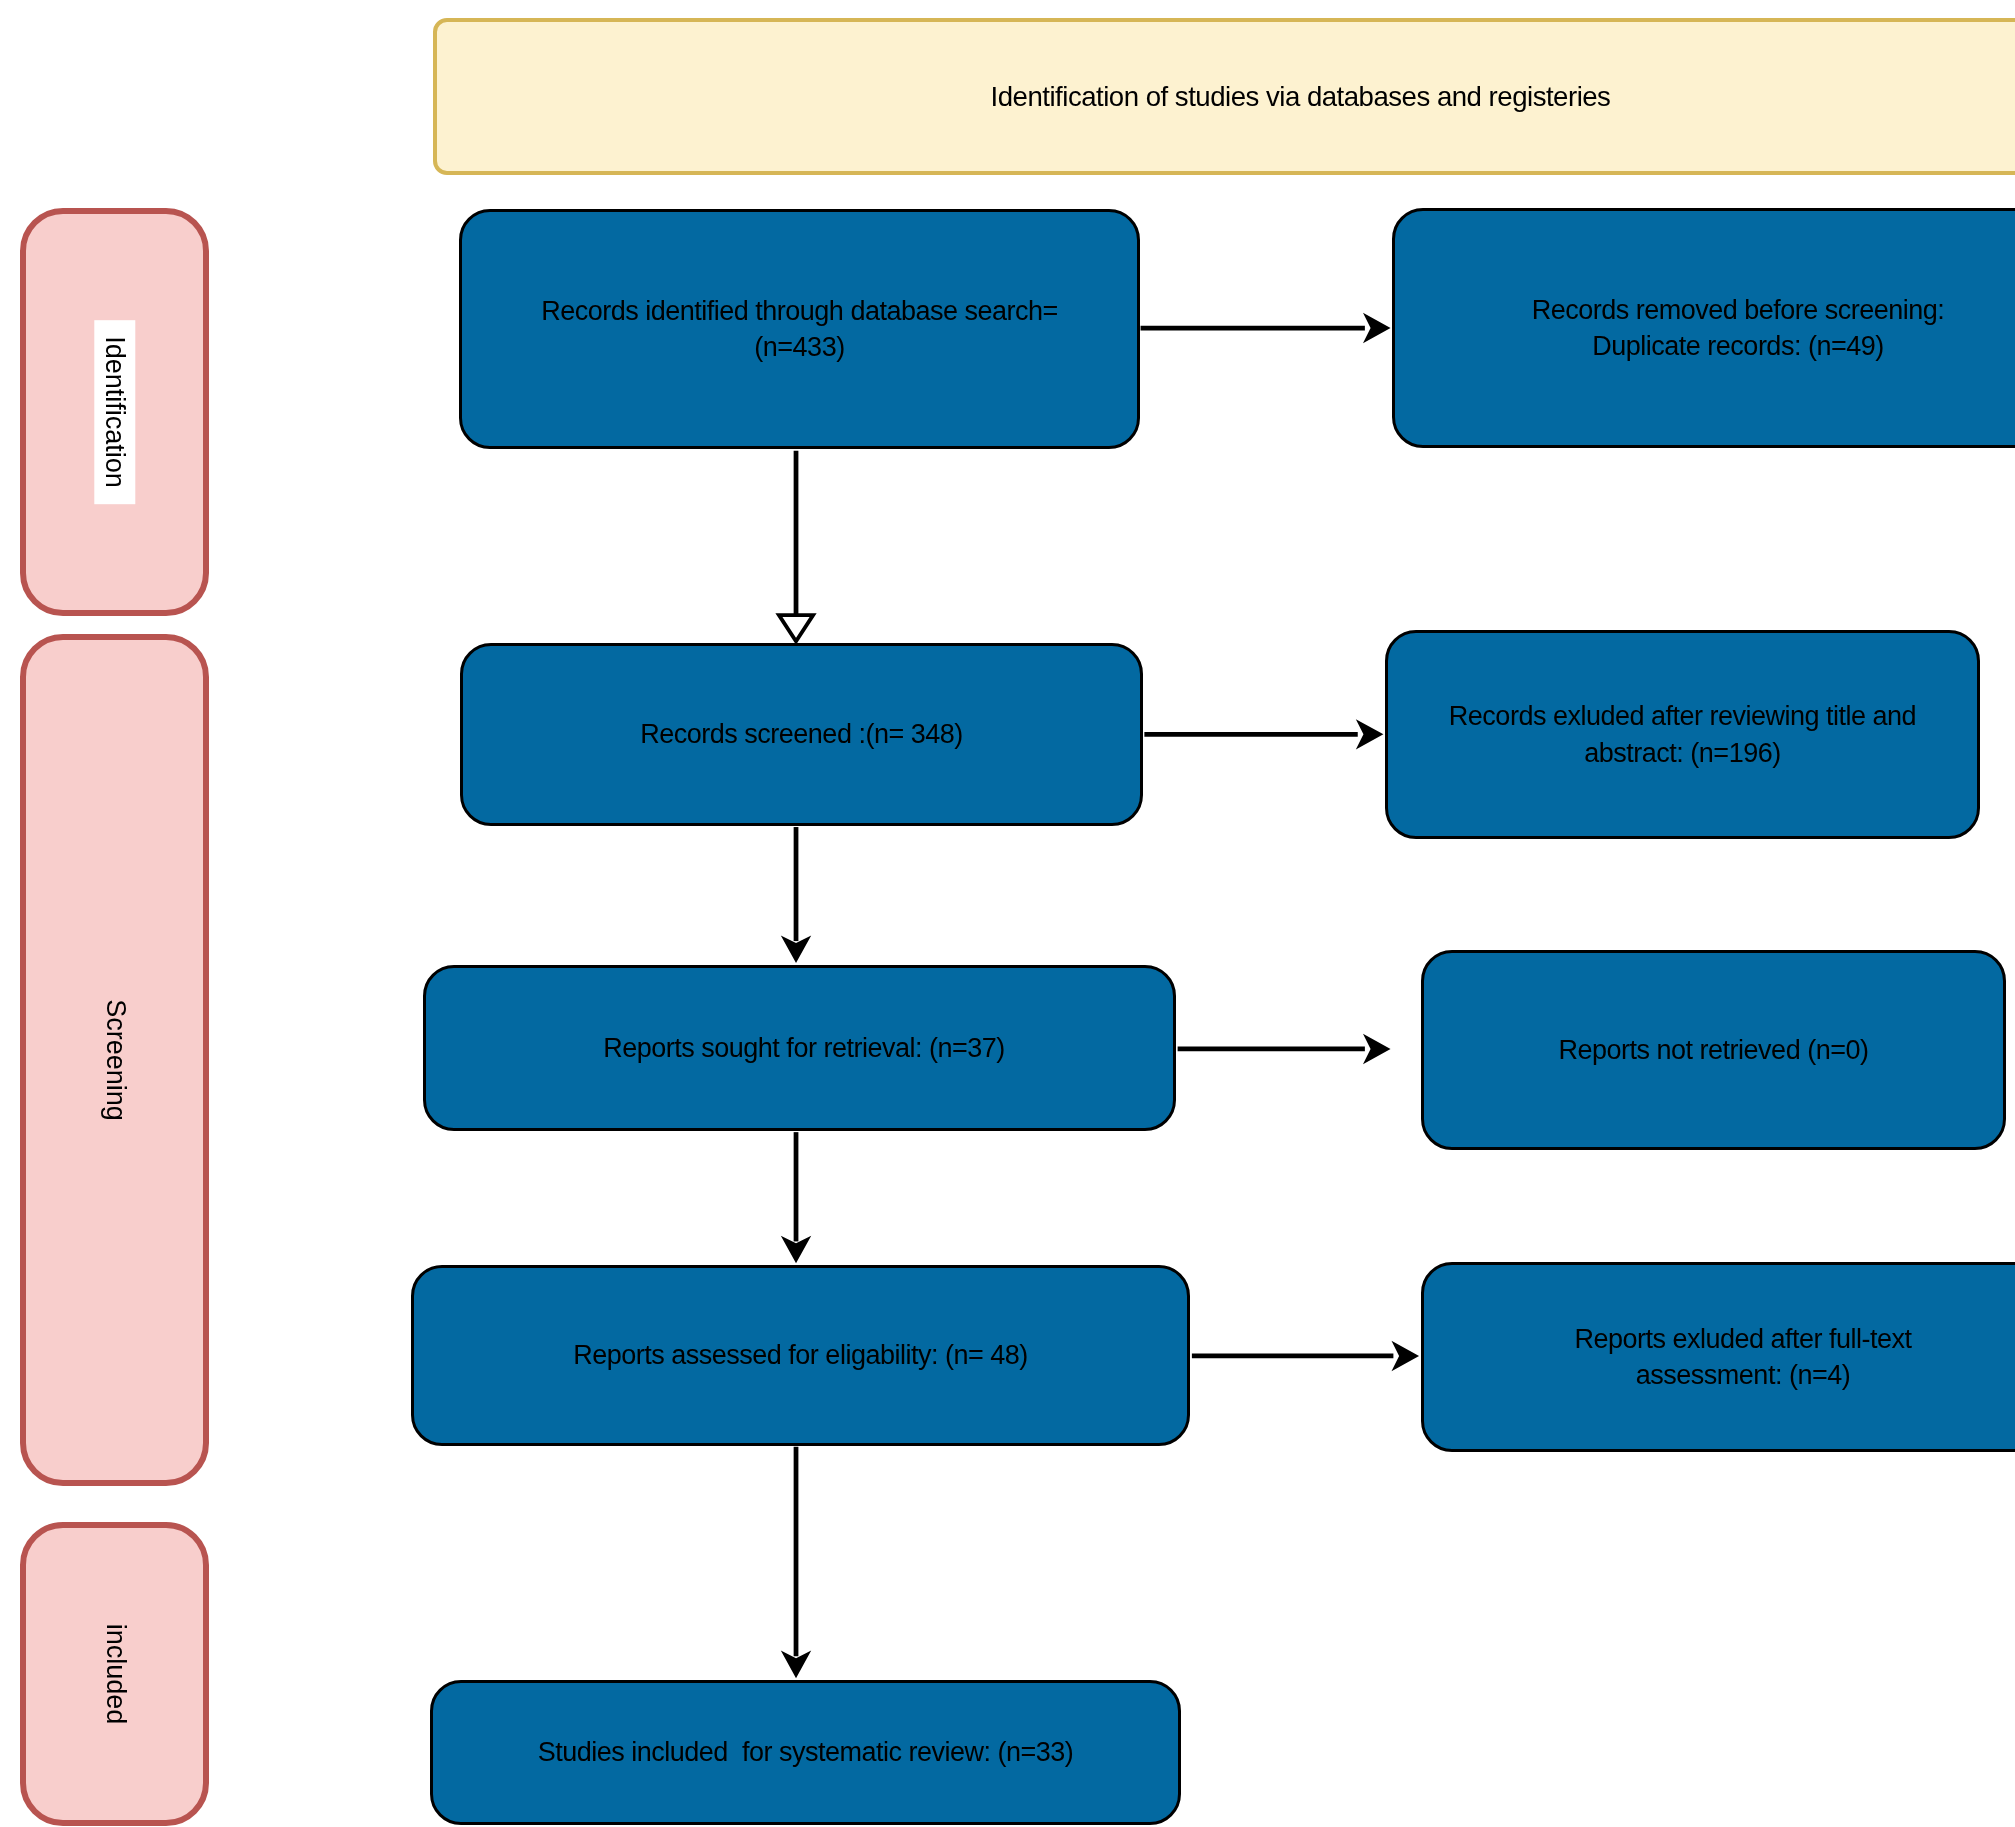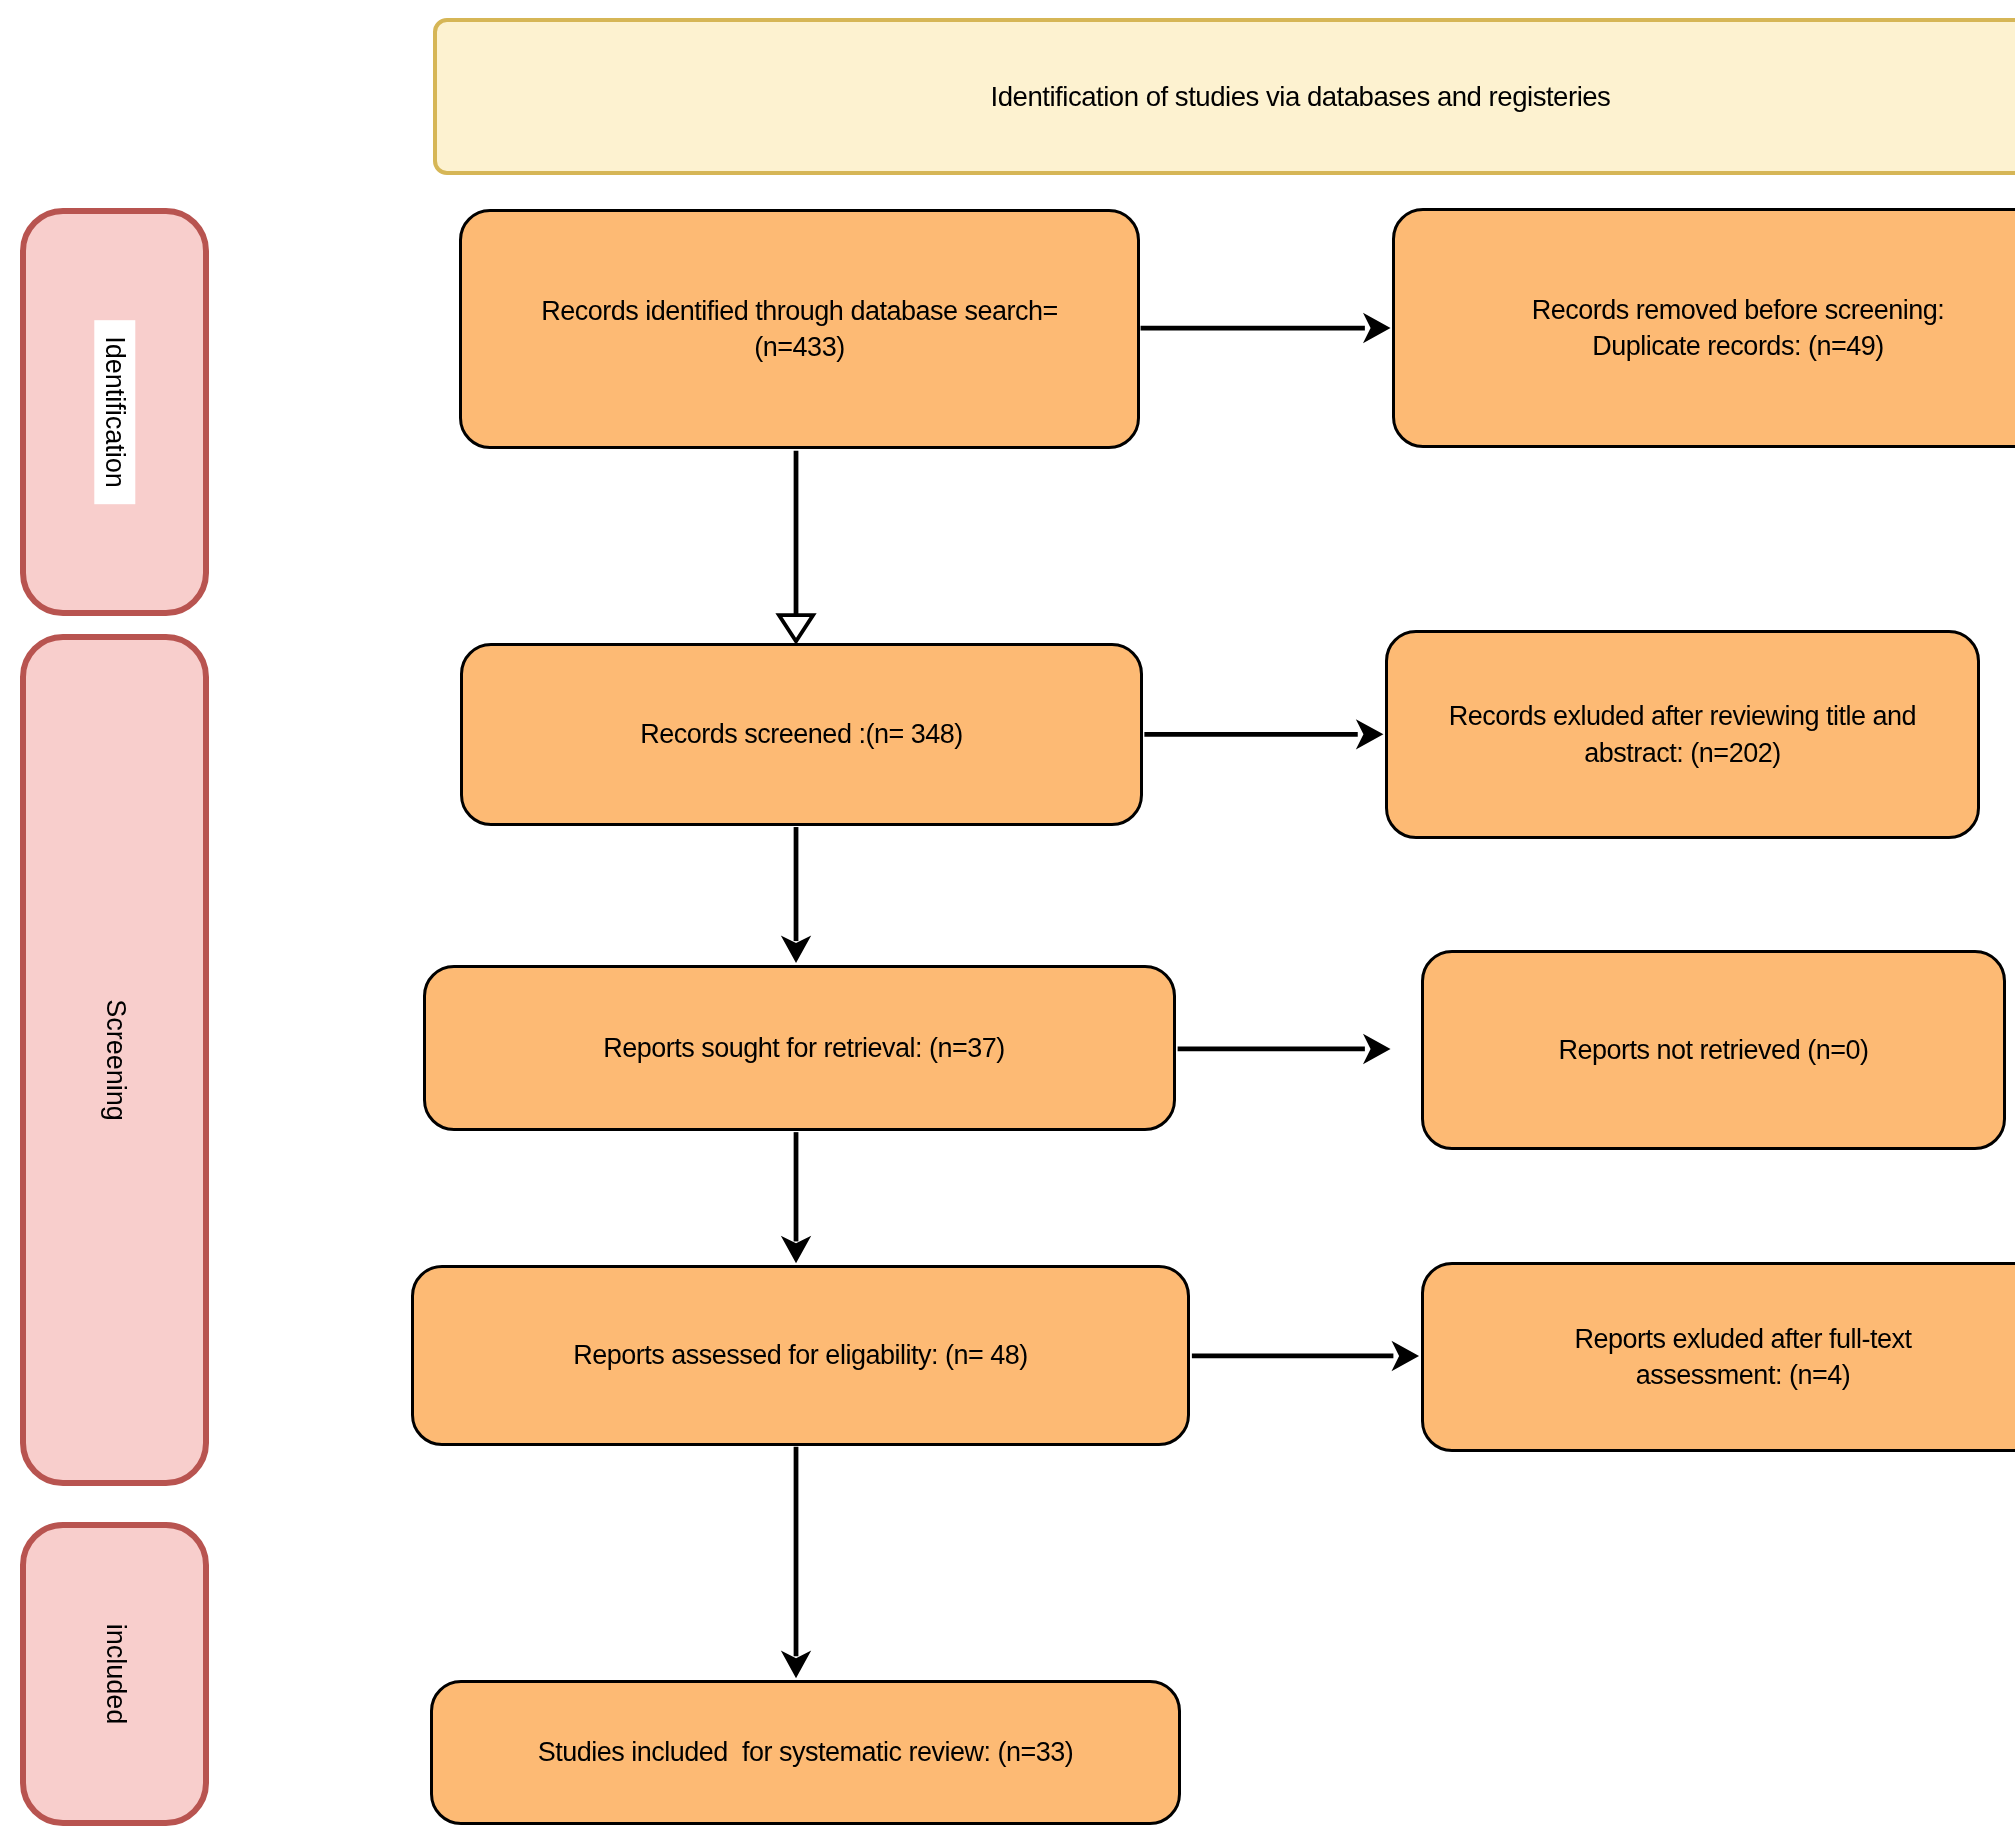--- a/index.html
+++ b/index.html
@@ -47,21 +47,21 @@
     font-size:27px;
     letter-spacing:0px;
   }
   .stage-label.highlighted{
     background:#ffffff;
     padding:4.8px 16px;
   }
   
   .node{
     position:absolute;
-    background:#fdba74;
+    background:#0369a1;
     border:3.8px solid #000000;
     border-radius:31px;
     box-sizing:border-box;
     display:flex; align-items:center; justify-content:center;
     text-align:center;
   }
   .node-text{
     font-size:27px;
     line-height:1.35;
     letter-spacing:-0.5px;
@@ -109,21 +109,21 @@
   </div>
   <div class="node node-removed">
     <div class="node-text">Records removed before screening:
 Duplicate records: (n=49)</div>
   </div>
   <div class="node node-screened">
     <div class="node-text">Records screened :(n= 348)</div>
   </div>
   <div class="node node-excluded-title">
     <div class="node-text">Records exluded after reviewing title and
-abstract: (n=202)</div>
+abstract: (n=196)</div>
   </div>
   <div class="node node-sought">
     <div class="node-text">Reports sought for retrieval: (n=37)</div>
   </div>
   <div class="node node-not-retrieved">
     <div class="node-text">Reports not retrieved (n=0)</div>
   </div>
   <div class="node node-assessed">
     <div class="node-text">Reports assessed for eligability: (n= 48)</div>
   </div>

